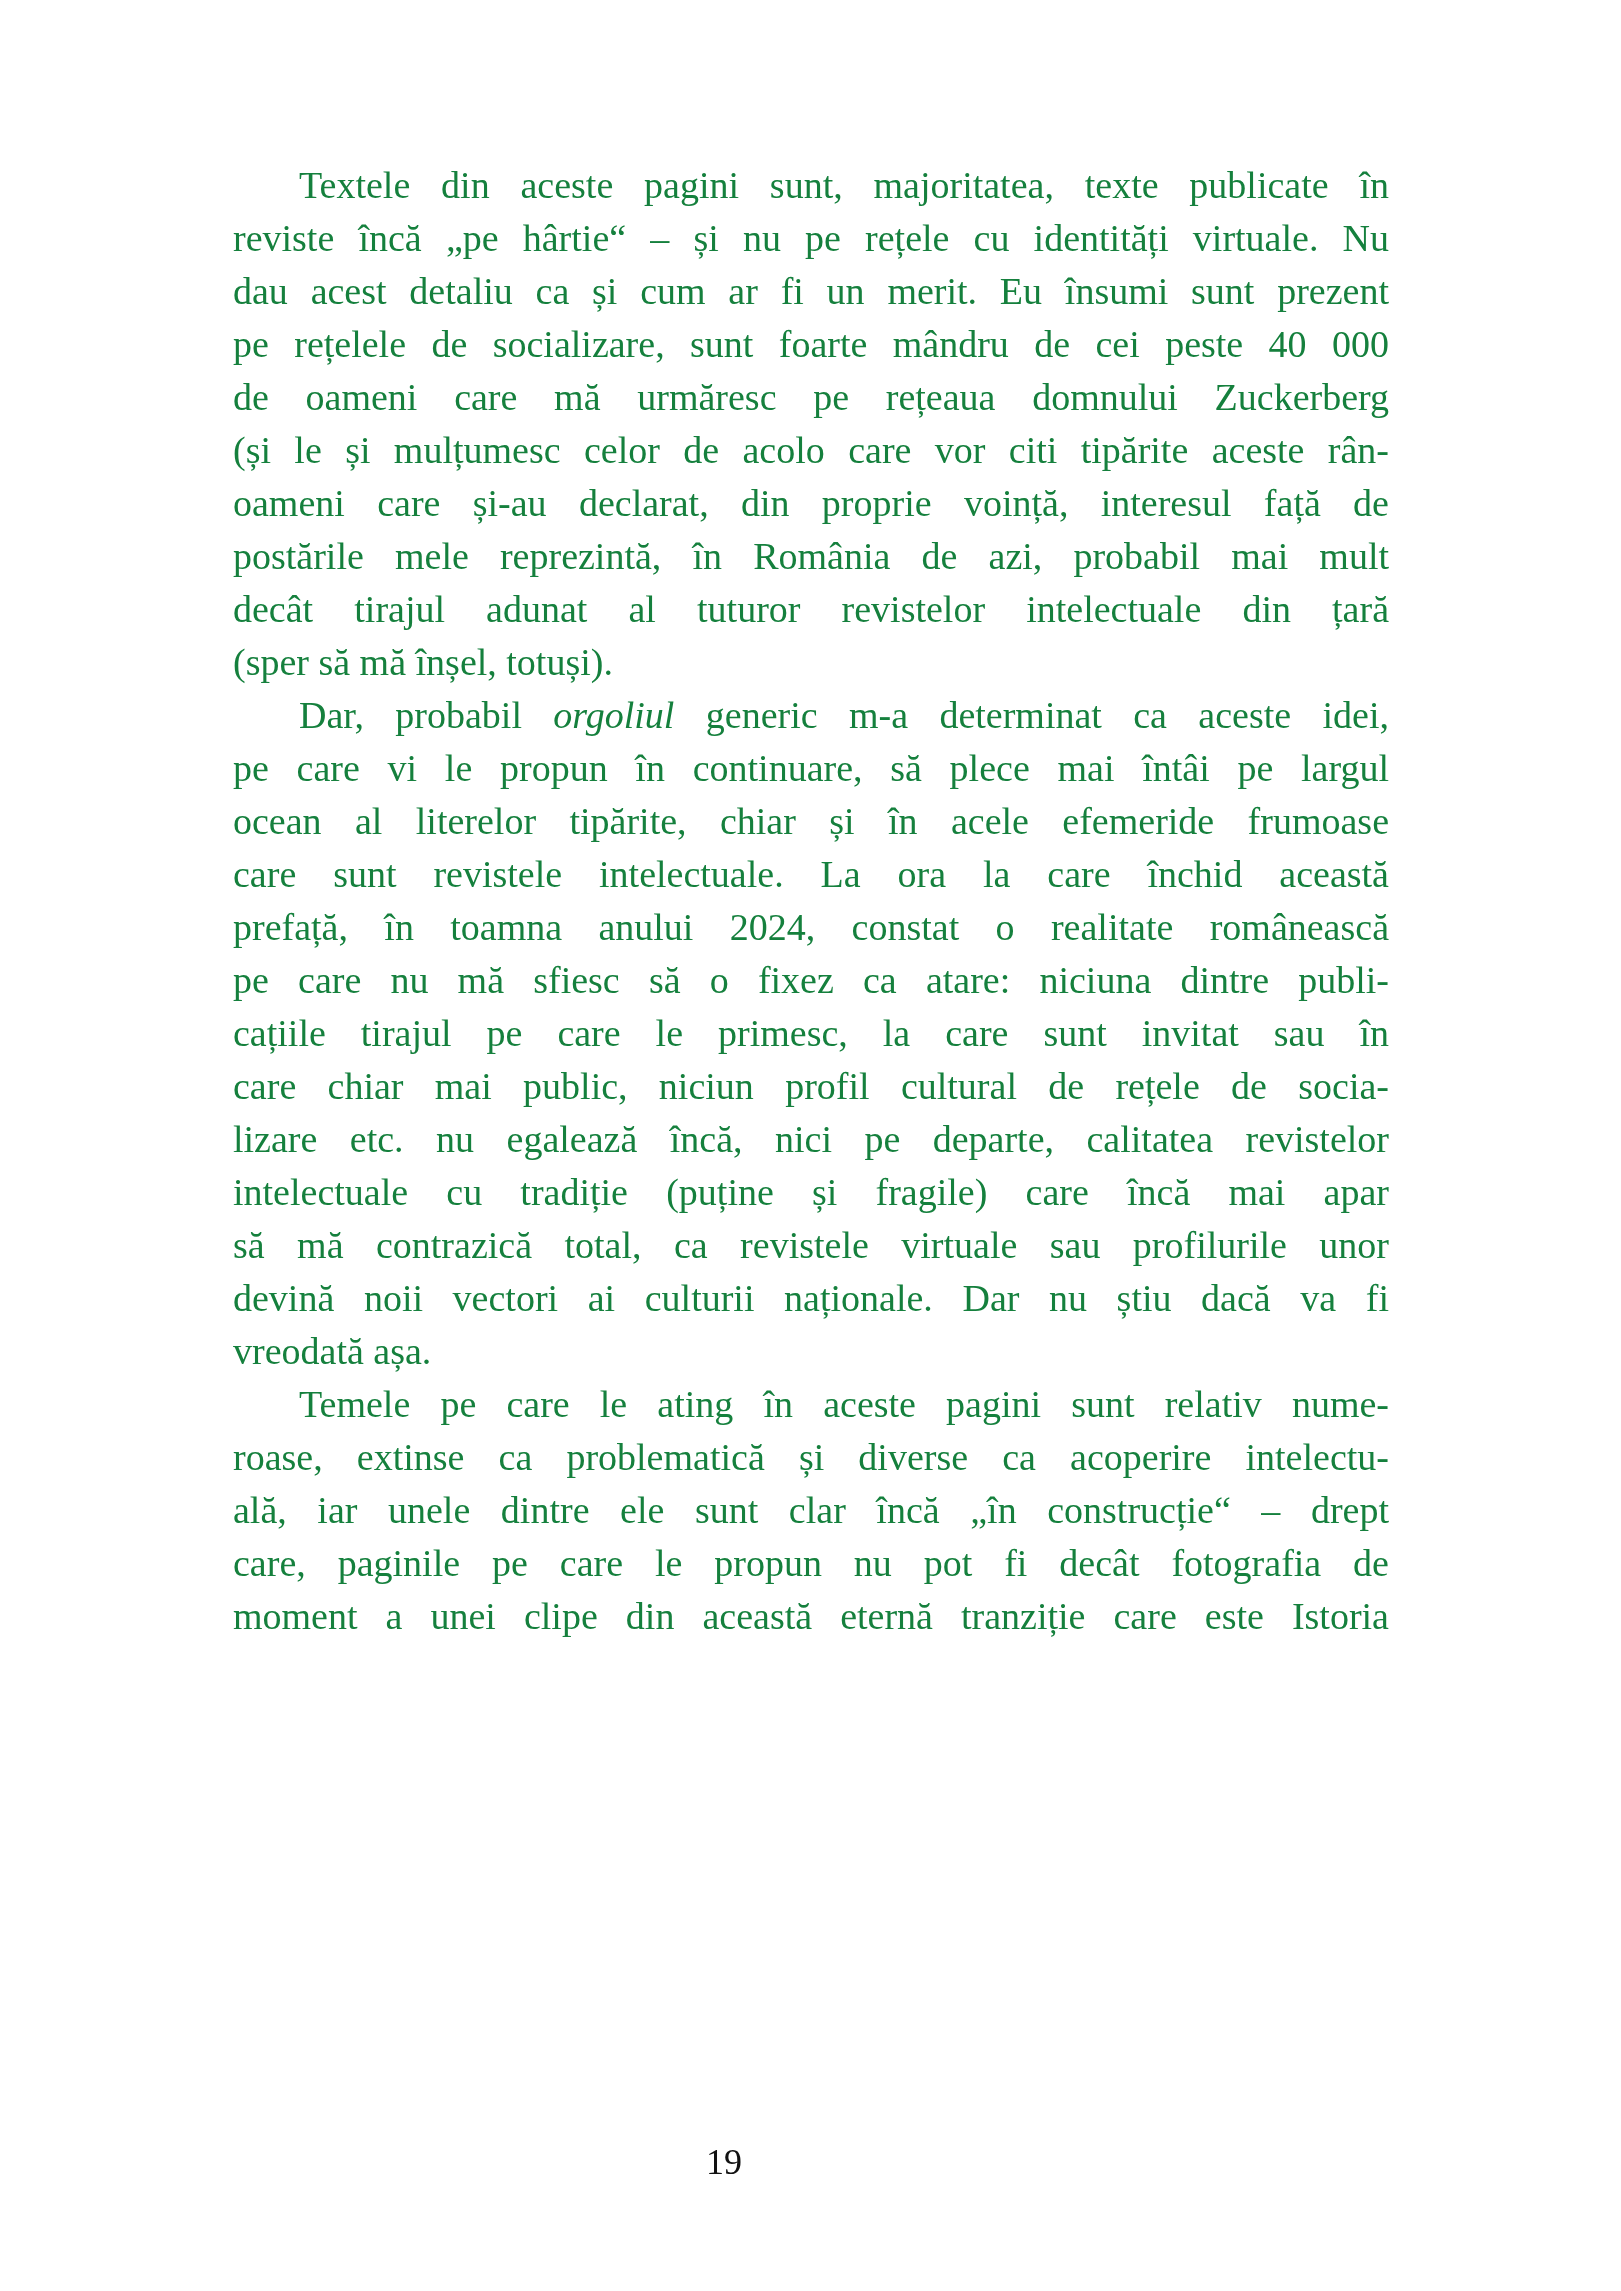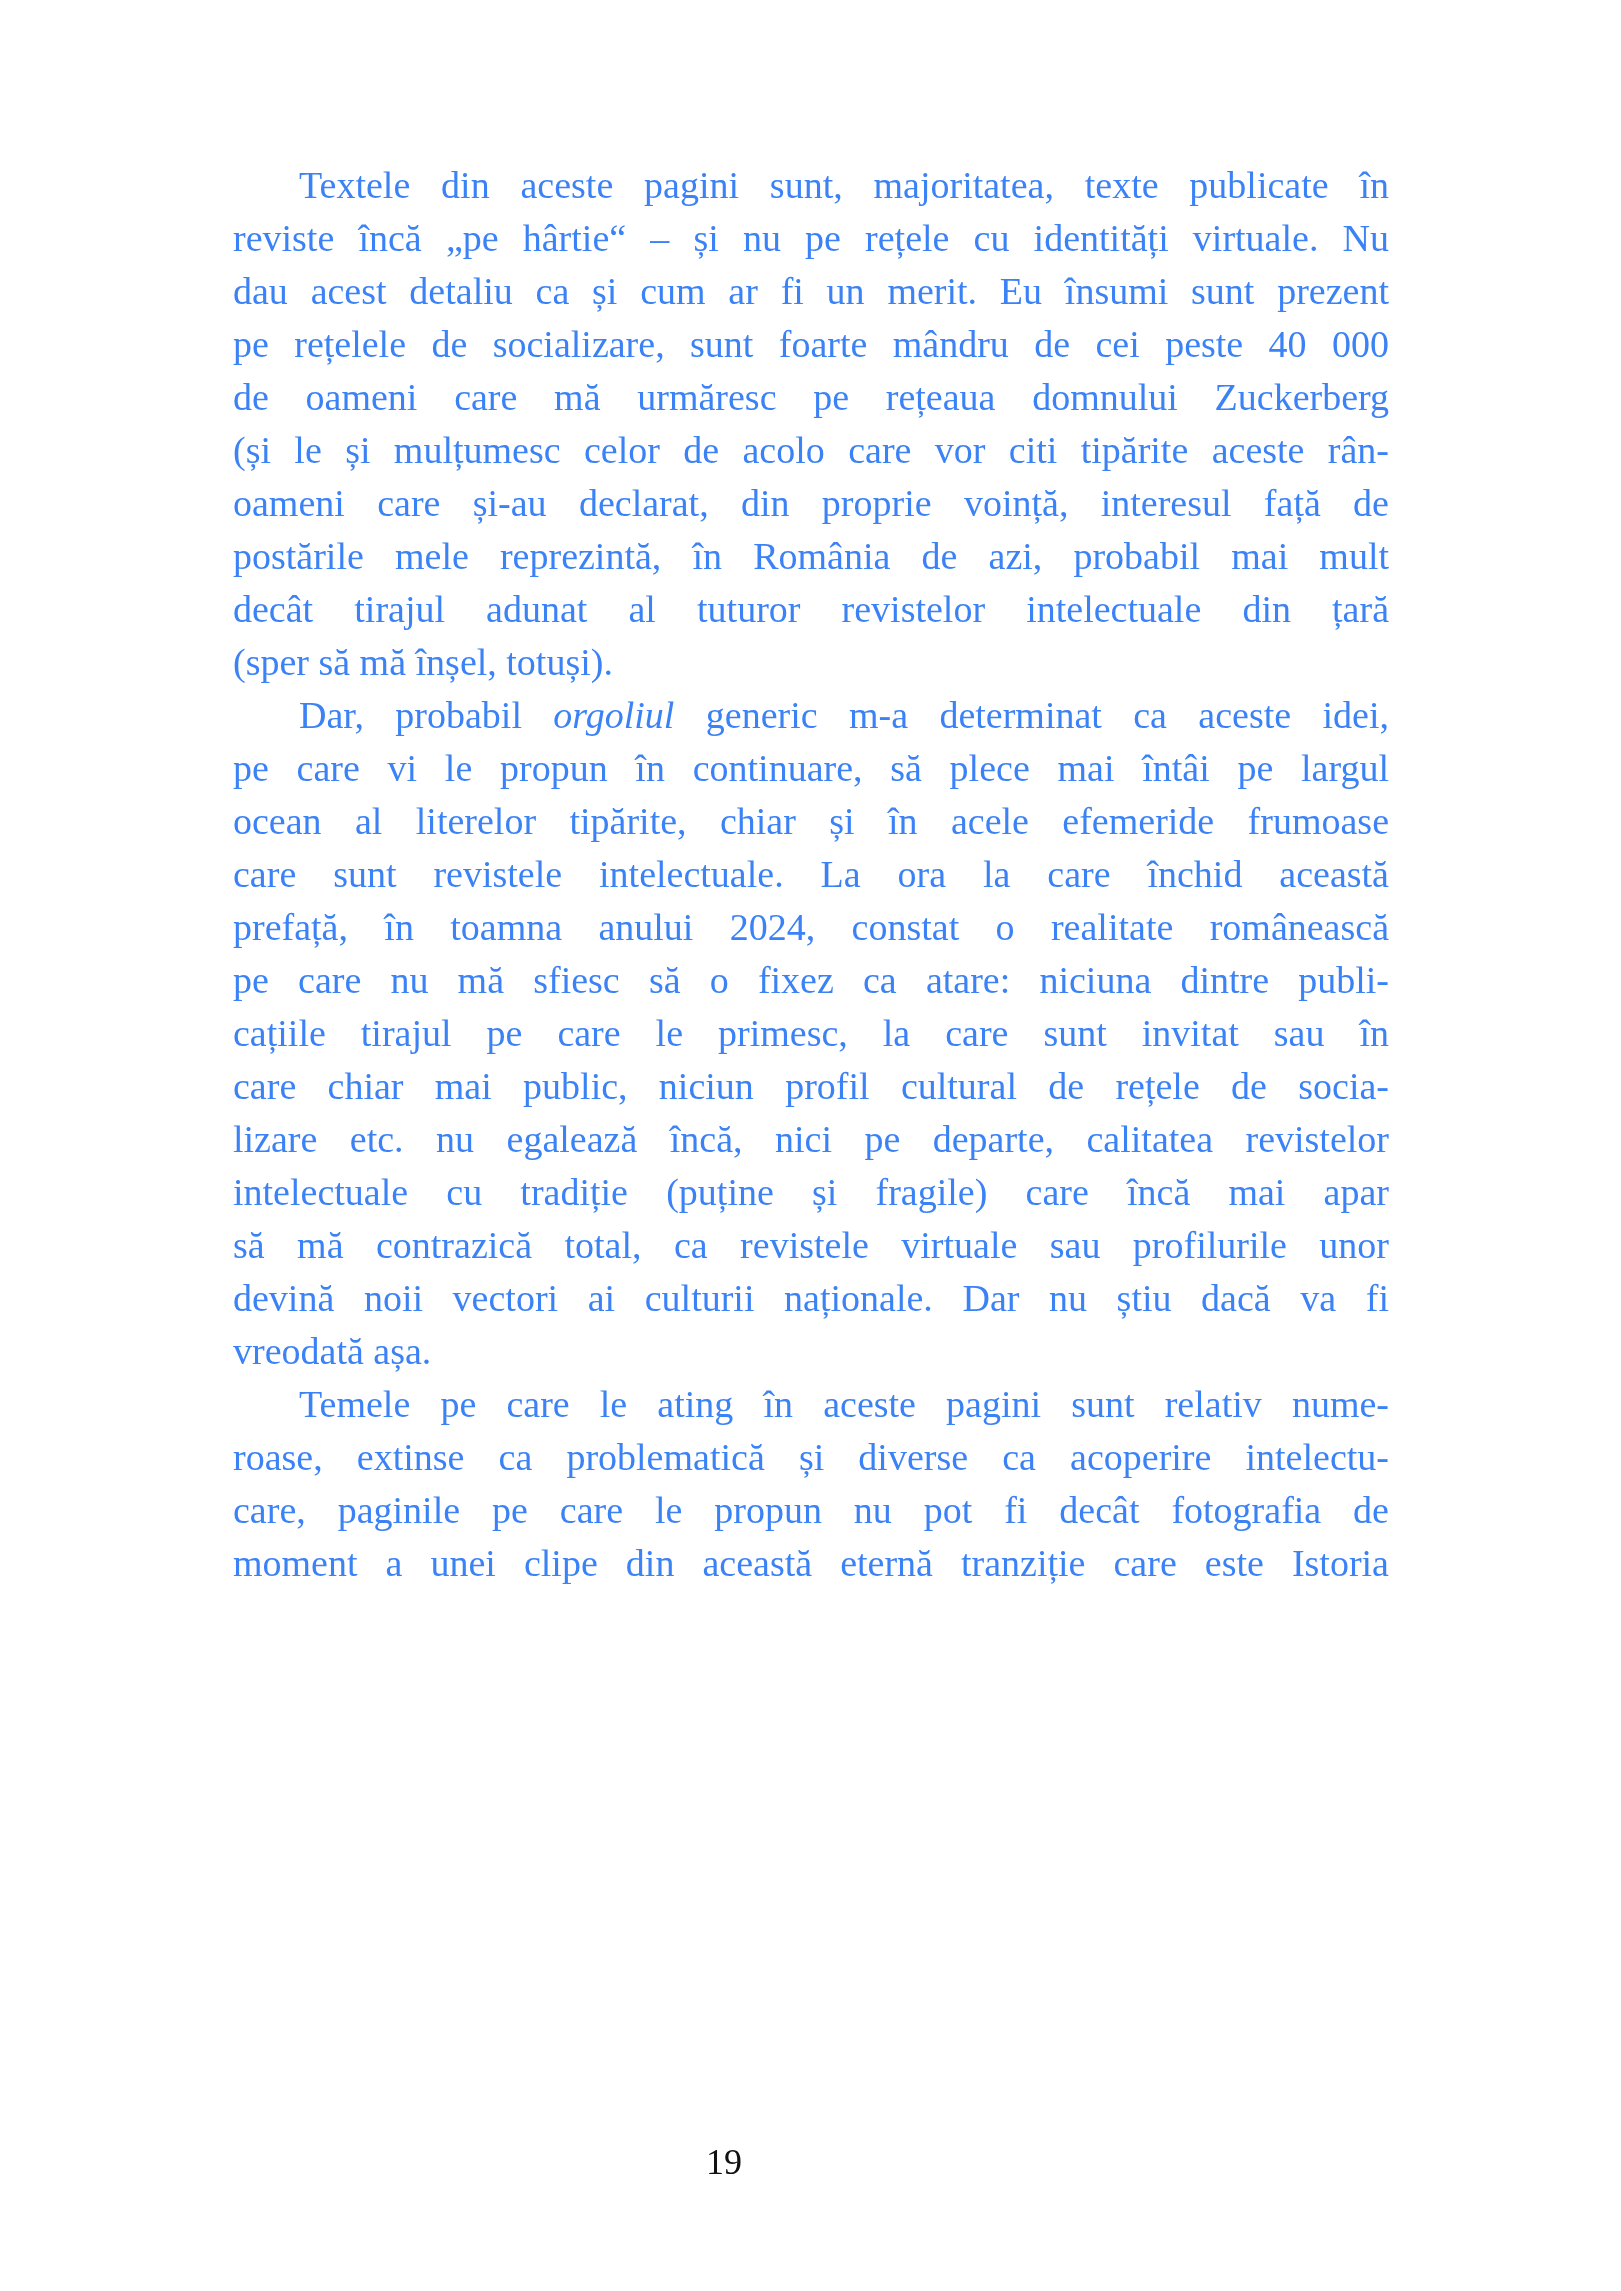--- a/index.html
+++ b/index.html
@@ -1,20 +1,20 @@
 <!DOCTYPE html>
 <html style="font-size:15px"><head>
 <meta charset="utf-8">
 <style>
   html, body { margin: 0; padding: 0; background: #ffffff; }
   body { width: 1621px; height: 2291px; position: relative; overflow: hidden; }
   .page {
     position: absolute; left: 233px; top: 159px; width: 1156px;
     font-family: "Liberation Serif", "DejaVu Serif", serif;
-    font-size: 38px; color: #3b82f6;
+    font-size: 38px; color: #15803d;
   }
   .line {
     display: block; height: 53px; line-height: 53px;
     text-align: justify; text-align-last: justify; white-space: nowrap;
     overflow: visible;
   }
   .line.last { text-align-last: left; }
   .line.indent { padding-left: 66px; }
   .line > span { display: inline-block; width: 100%; text-align: justify; text-align-last: justify; white-space: normal; }
   .line.last > span { text-align-last: left; }
@@ -54,19 +54,20 @@
     <div class="line"><span>lizare etc. nu egalează încă, nici pe departe, calitatea revistelor</span></div>
     <div class="line"><span>intelectuale cu tradiție (puține și fragile) care încă mai apar</span></div>
     <div class="line"><span>să mă contrazică total, ca revistele virtuale sau profilurile unor</span></div>
     <div class="line"><span>devină noii vectori ai culturii naționale. Dar nu știu dacă va fi</span></div>
     <div class="line last"><span>vreodată așa.</span></div>
   </div>
 
   <div>
     <div class="line indent"><span>Temele pe care le ating în aceste pagini sunt relativ nume-</span></div>
     <div class="line"><span>roase, extinse ca problematică și diverse ca acoperire intelectu-</span></div>
+    <div class="line"><span>ală, iar unele dintre ele sunt clar încă „în construcție“ – drept</span></div>
     <div class="line"><span>care, paginile pe care le propun nu pot fi decât fotografia de</span></div>
     <div class="line"><span>moment a unei clipe din această eternă tranziție care este Istoria</span></div>
   </div>
 </div>
 
 <div class="page-number">19</div>
 
 
 </body></html>

